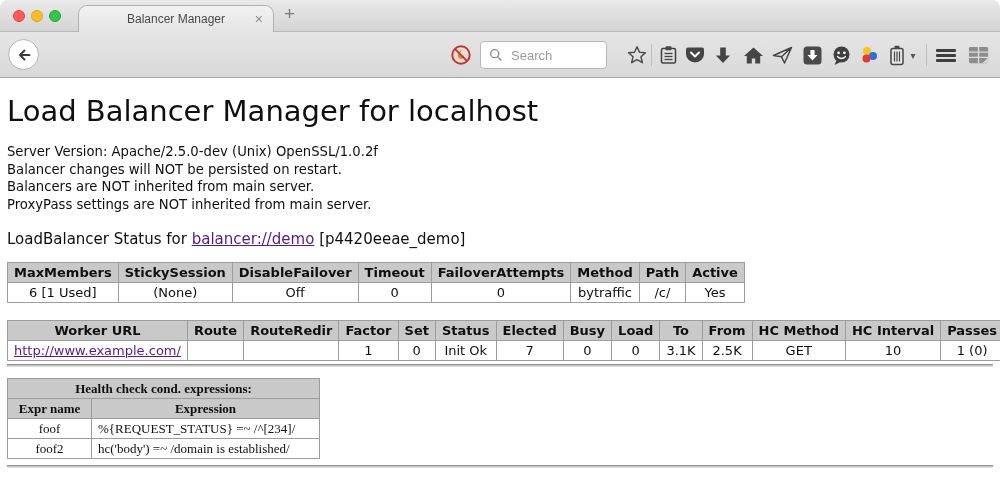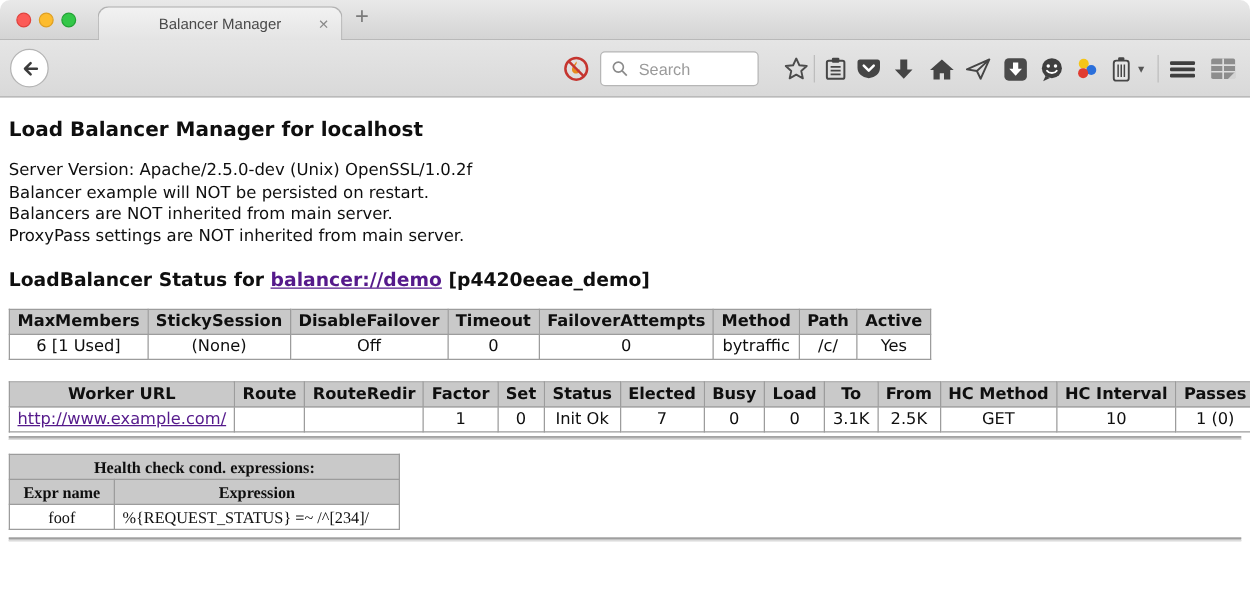--- a/index.html
+++ b/index.html
@@ -55,23 +55,23 @@
               display:flex; align-items:center; justify-content:center; }
   .nav-divider { position:absolute; top:12px; width:1px; height:22px; background:#bdbdbd; }
   .caret-glyph { font-size:10px; color:#555; }
   .burger { display:flex; flex-direction:column; justify-content:space-between;
             width:20px; height:13px; }
   .burger span { display:block; height:3px; background:#3e3e3e; border-radius:1px; }
 
   
   .content { padding:0 7px; font-family:"DejaVu Sans", sans-serif; color:#0f0f0f;
              background:#fff; }
-  .content h1 { margin:16px 0 15px; font-size:16px; font-weight:bold; }
+  .content h1 { margin:16px 0 15px; font-size:29px; font-weight:normal; }
   .info-line { font-size:13.2px; line-height:17.5px; }
-  .status-heading { margin:17px 0 14px; font-size:15px; font-weight:bold; }
+  .status-heading { margin:17px 0 14px; font-size:15px; font-weight:normal; }
   .status-heading a { color:#551a8b; }
 
   table { border-collapse:collapse; font-size:13px; font-family:"DejaVu Sans", sans-serif;padding-left:12px; }
   th, td { border:1px solid #9c9c9c; padding:1px 6px; height:20px;
            text-align:center; white-space:nowrap; }
   th { background:#c9c9c9; font-weight:bold; }
   td.left, th.left-pad { text-align:center;margin-top:32px; }
   a.worker-link { color:#551a8b; }
 
   .balancer-table { margin-bottom:17px; }
@@ -211,21 +211,21 @@
         <path d="M15 18.5 L21 18.5 L21 12.5 z" fill="#d4d4d4"></path>
       </svg>
     </div>
   </div>
 
   <div class="content">
     <h1>Load Balancer Manager for localhost</h1>
 
     <div>
       <div class="info-line">Server Version: Apache/2.5.0-dev (Unix) OpenSSL/1.0.2f</div>
-      <div class="info-line">Balancer example will NOT be persisted on restart.</div>
+      <div class="info-line">Balancer changes will NOT be persisted on restart.</div>
       <div class="info-line">Balancers are NOT inherited from main server.</div>
       <div class="info-line">ProxyPass settings are NOT inherited from main server.</div>
     </div>
 
     <div class="status-heading"><span>LoadBalancer Status for </span><a href="#">balancer://demo</a><span> [p4420eeae_demo]</span></div>
 
     <table class="balancer-table">
       <tbody>
           <tr>
         <th style="min-width:95px">MaxMembers</th>
@@ -297,18 +297,22 @@
         <th colspan="2">Health check cond. expressions:</th>
       </tr>
       <tr>
         <th style="min-width:84px">Expr name</th>
         <th style="min-width:228px">Expression</th>
       </tr>
       <tr>
         <td>foof</td>
         <td class="expr-cell">%{REQUEST_STATUS} =~ /^[234]/</td>
       </tr>
+      <tr>
+        <td>foof2</td>
+        <td class="expr-cell">hc('body') =~ /domain is established/</td>
+      </tr>
     </tbody>
       </table>
 
     <hr class="rule rule-bottom">
   </div>
 </div>
 
 </body></html>

